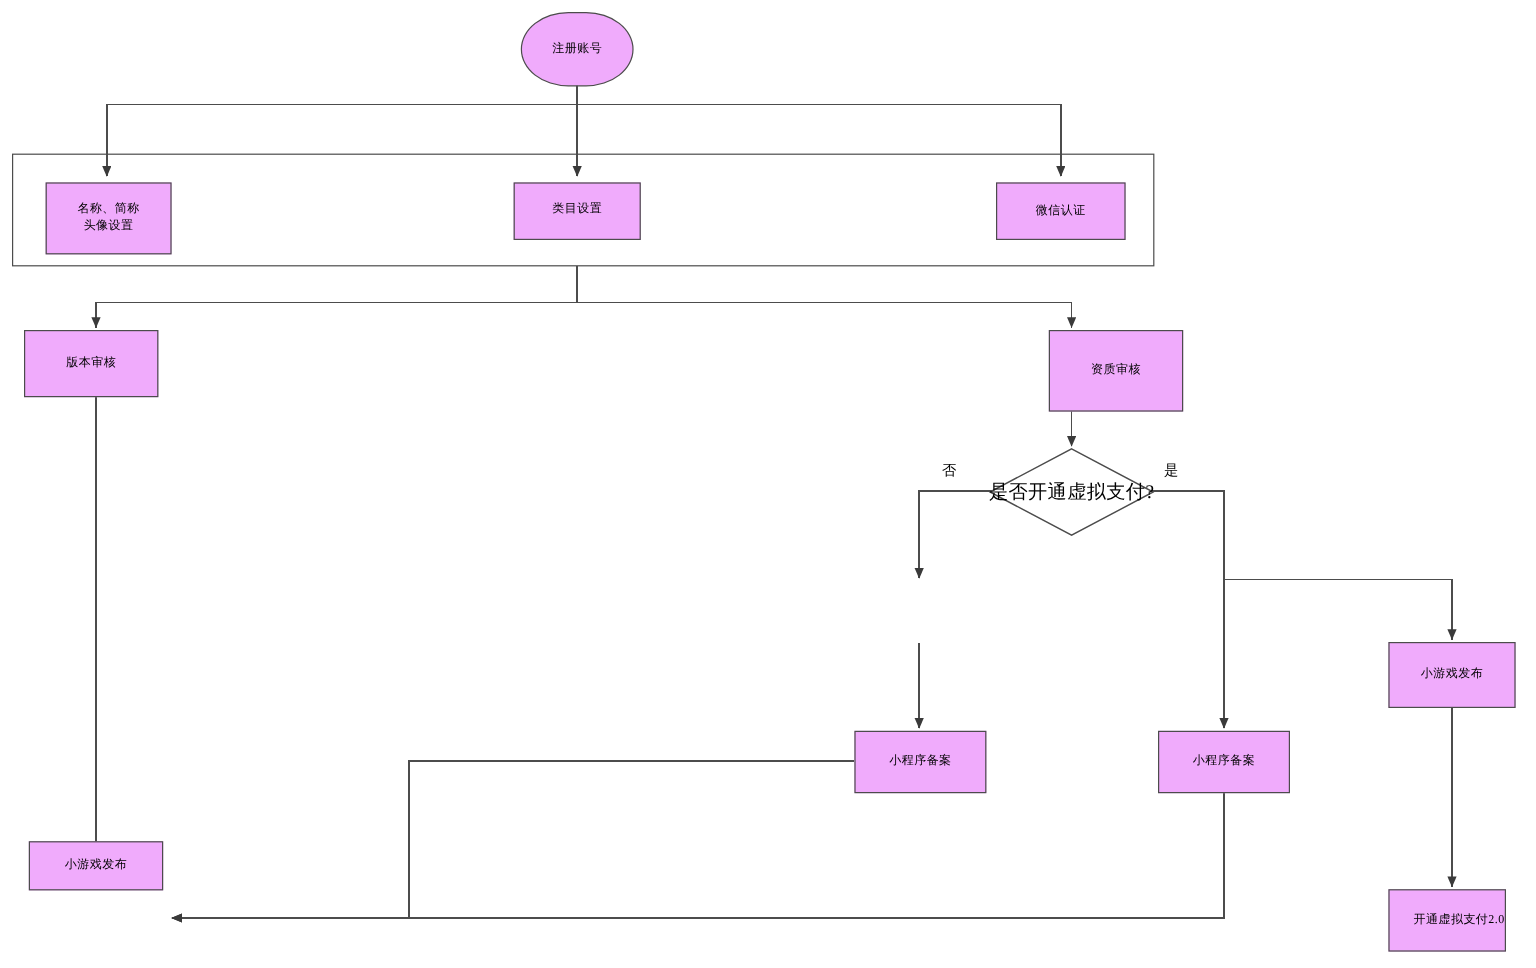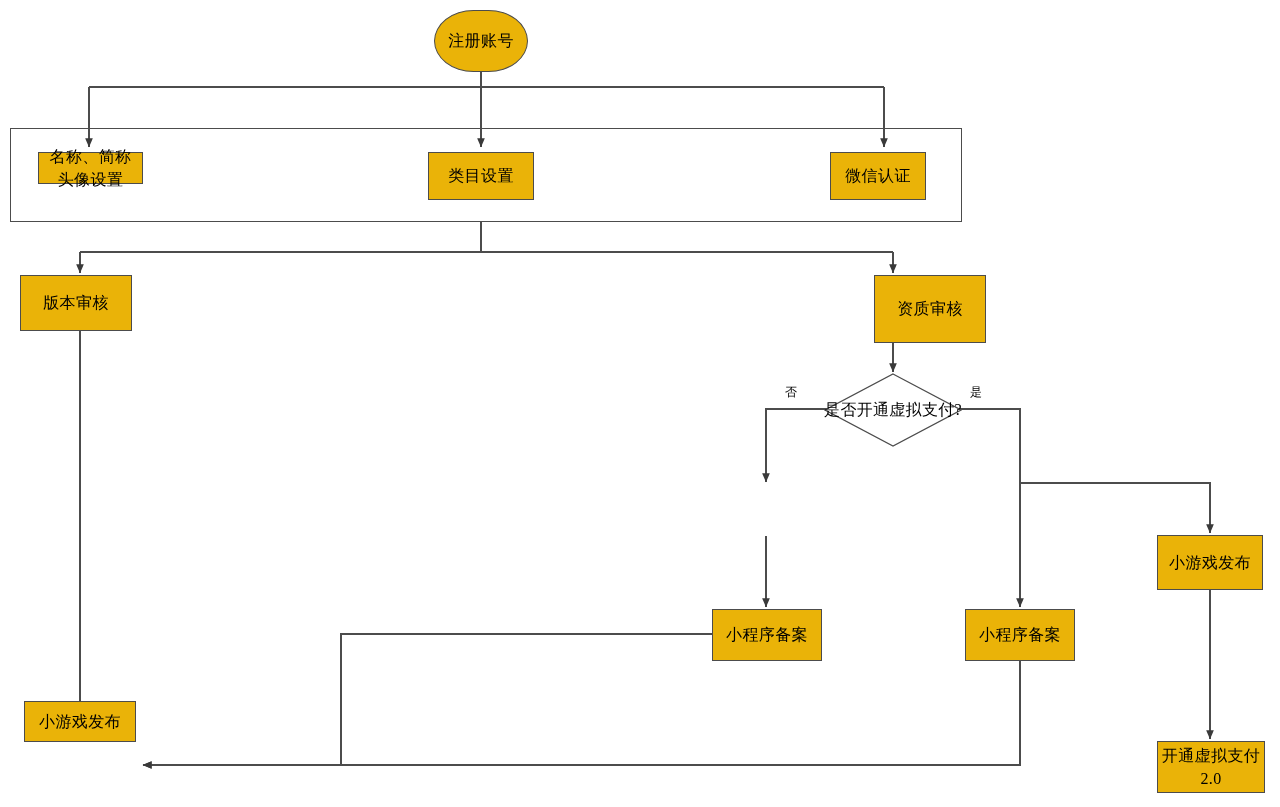--- a/index.html
+++ b/index.html
@@ -21,27 +21,27 @@
     position: absolute;
     left: 0;
     top: 0;
     width: 1280px;
     height: 807px;
   }
   .node {
     position: absolute;
     box-sizing: border-box;
     border: 1px solid #4c4c4c;
-    background: #eab308;
+    background: #f0abfc;
     display: flex;
     align-items: center;
     justify-content: center;
     text-align: center;
     color: #000000;
-    font-size: 16px;
+    font-size: 10px;
     line-height: 1.45;
     letter-spacing: 0.4px;
     z-index: 3;
   }
   .node.terminator {
     border-radius: 46px / 36px;
   }
   .group-box {
     position: absolute;
     box-sizing: border-box;
@@ -122,30 +122,30 @@
 
     </g>
   </svg>
 
   <div class="node terminator" style="left:434px; top:10px; width:94px; height:62px;">
     <span class="nline">注册账号</span>
   </div>
 
   <div class="group-box" style="left:10px; top:128px; width:952px; height:94px;"></div>
 
-  <div class="node" style="left:38px; top:152px; width:105px; height:32px;">
+  <div class="node" style="left:38px; top:152px; width:105px; height:60px;">
     <span class="nline">名称、简称
 头像设置</span>
   </div>
 
-  <div class="node" style="left:428px; top:152px; width:106px; height:48px;">
+  <div class="node" style="left:428px; top:152px; width:106px; height:48px;font-family:Liberation Mono, monospace;">
     <span class="nline">类目设置</span>
   </div>
 
-  <div class="node" style="left:830px; top:152px; width:96px; height:48px;">
+  <div class="node" style="left:830px; top:152px; width:108px; height:48px;">
     <span class="nline">微信认证</span>
   </div>
 
   <div class="node" style="left:20px; top:275px; width:112px; height:56px;">
     <span class="nline">版本审核</span>
   </div>
 
   <div class="node" style="left:874px; top:275px; width:112px; height:68px;">
     <span class="nline">资质审核</span>
   </div>
@@ -166,21 +166,21 @@
   </div>
 
   <div class="node" style="left:965px; top:609px; width:110px; height:52px;">
     <span class="nline">小程序备案</span>
   </div>
 
   <div class="node" style="left:1157px; top:535px; width:106px; height:55px;">
     <span class="nline">小游戏发布</span>
   </div>
 
-  <div class="node" style="left:1157px; top:741px; width:108px; height:52px;">
+  <div class="node" style="left:1157px; top:741px; width:98px; height:52px;justify-content:flex-end;">
     <span class="nline">开通虚拟支付2.0</span>
   </div>
 
   <div class="node" style="left:24px; top:701px; width:112px; height:41px;">
     <span class="nline">小游戏发布</span>
   </div>
 
 </div>
 
 </body></html>

